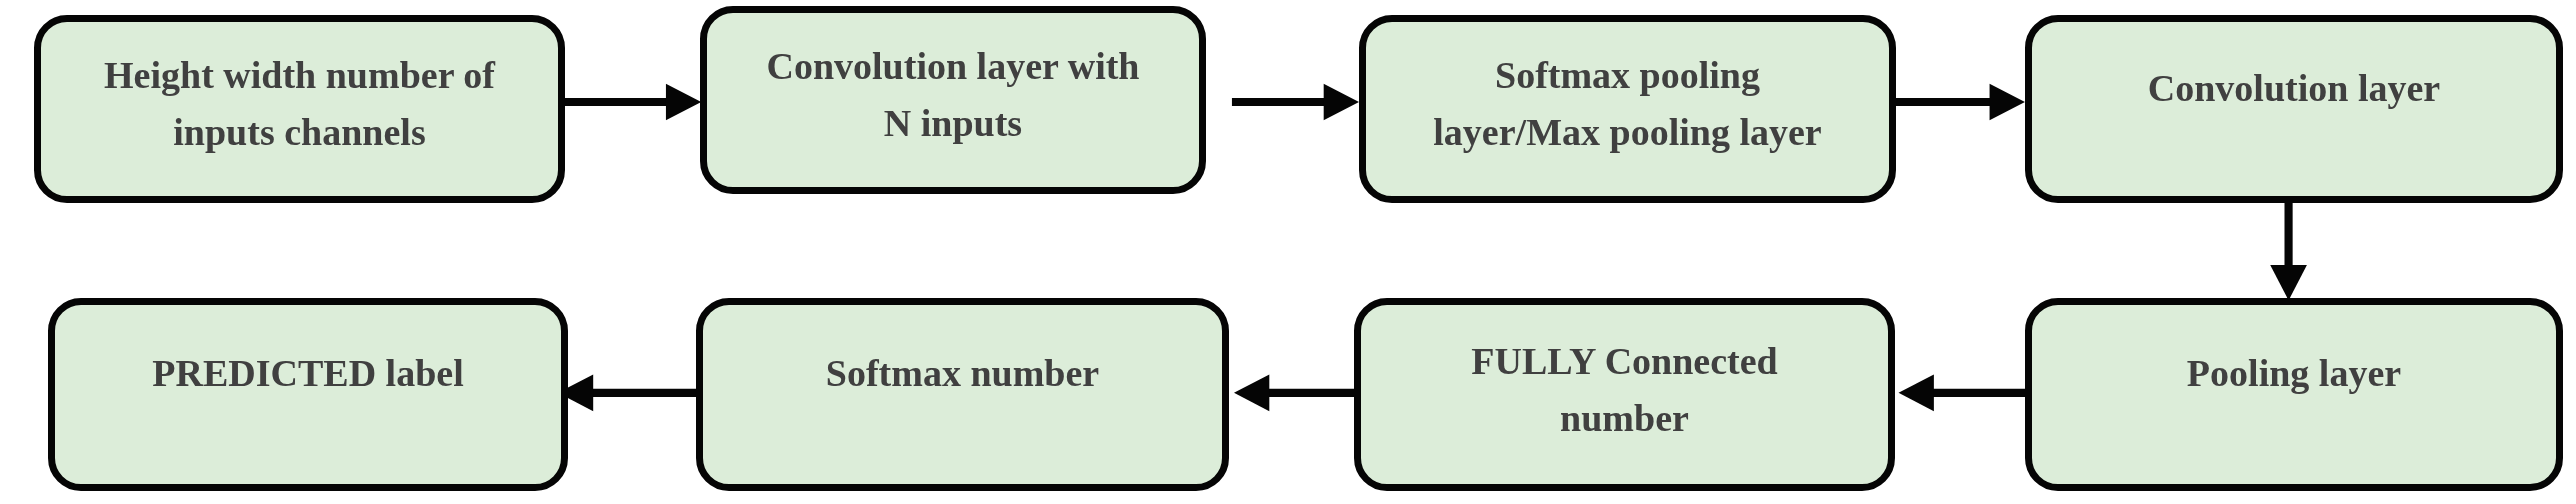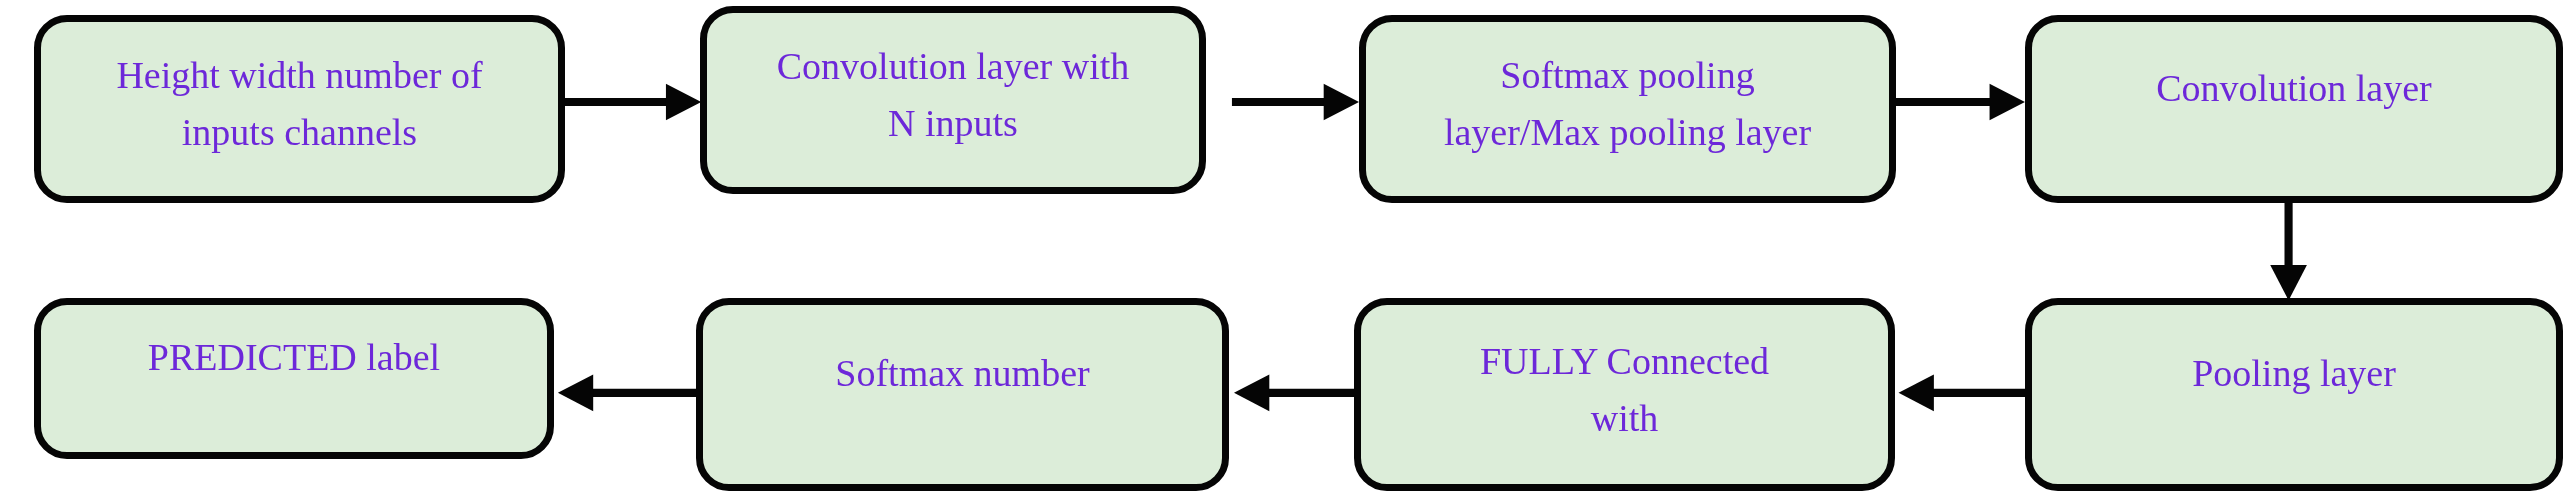--- a/index.html
+++ b/index.html
@@ -18,41 +18,41 @@
   .node {
     position: absolute;
     box-sizing: border-box;
     background: #dcedd9;
     border: 7.5px solid #050505;
     border-radius: 33px;
     display: flex;
     align-items: center;
     justify-content: center;
     text-align: center;
-    font-weight: normal;
+    font-weight: bold;
     font-size: 38px;
     line-height: 1.5;
-    color: #6d28d9;
+    color: #404040;
     white-space: pre-line;
     padding: 0 15px;
   }
   
   .bias-up   { padding-bottom: 42px; }
   .bias-up2  { padding-bottom: 9.5px; }
 
   
   .n-input      { left:   34px; top: 15px; width: 531px; height: 188px; }
   .n-conv-n     { left: 700px; top: 6px; width: 506px; height: 188px; }
   .n-avgmax     { left: 1359px; top: 15px; width: 537px; height: 188px; }
   .n-conv2      { left: 2025px; top: 15px; width: 538px; height: 188px; }
   
   .n-pooling    { left: 2025px; top: 298px; width: 538px; height: 193px; }
   .n-fc         { left: 1354px; top: 298px; width: 541px; height: 193px; }
   .n-softmax    { left: 696px; top: 298px; width: 533px; height: 193px; }
-  .n-predicted  { left:   34px; top: 298px; width: 520px; height: 161px; }
+  .n-predicted  { left:   48px; top: 298px; width: 520px; height: 193px; }
 
   .connectors {
     position: absolute;
     left: 0; top: 0;
     width: 2576px;
     height: 505px;
     pointer-events: none;
   }
   .connectors line    { stroke: #050505; stroke-width: 12px; }
   .connectors polygon { fill: #050505; }
@@ -107,20 +107,20 @@
 N inputs</div>
 
   <div class="node n-avgmax bias-up2">Softmax pooling
 layer/Max pooling layer</div>
 
   <div class="node n-pooling bias-up">Pooling layer</div>
 
   <div class="node n-conv2 bias-up">Convolution layer</div>
 
   <div class="node n-fc bias-up2">FULLY Connected
-with</div>
+number</div>
 
   <div class="node n-softmax bias-up">Softmax number</div>
 
   <div class="node n-predicted bias-up">PREDICTED label</div>
 
 </div>
 
 
 </body></html>

